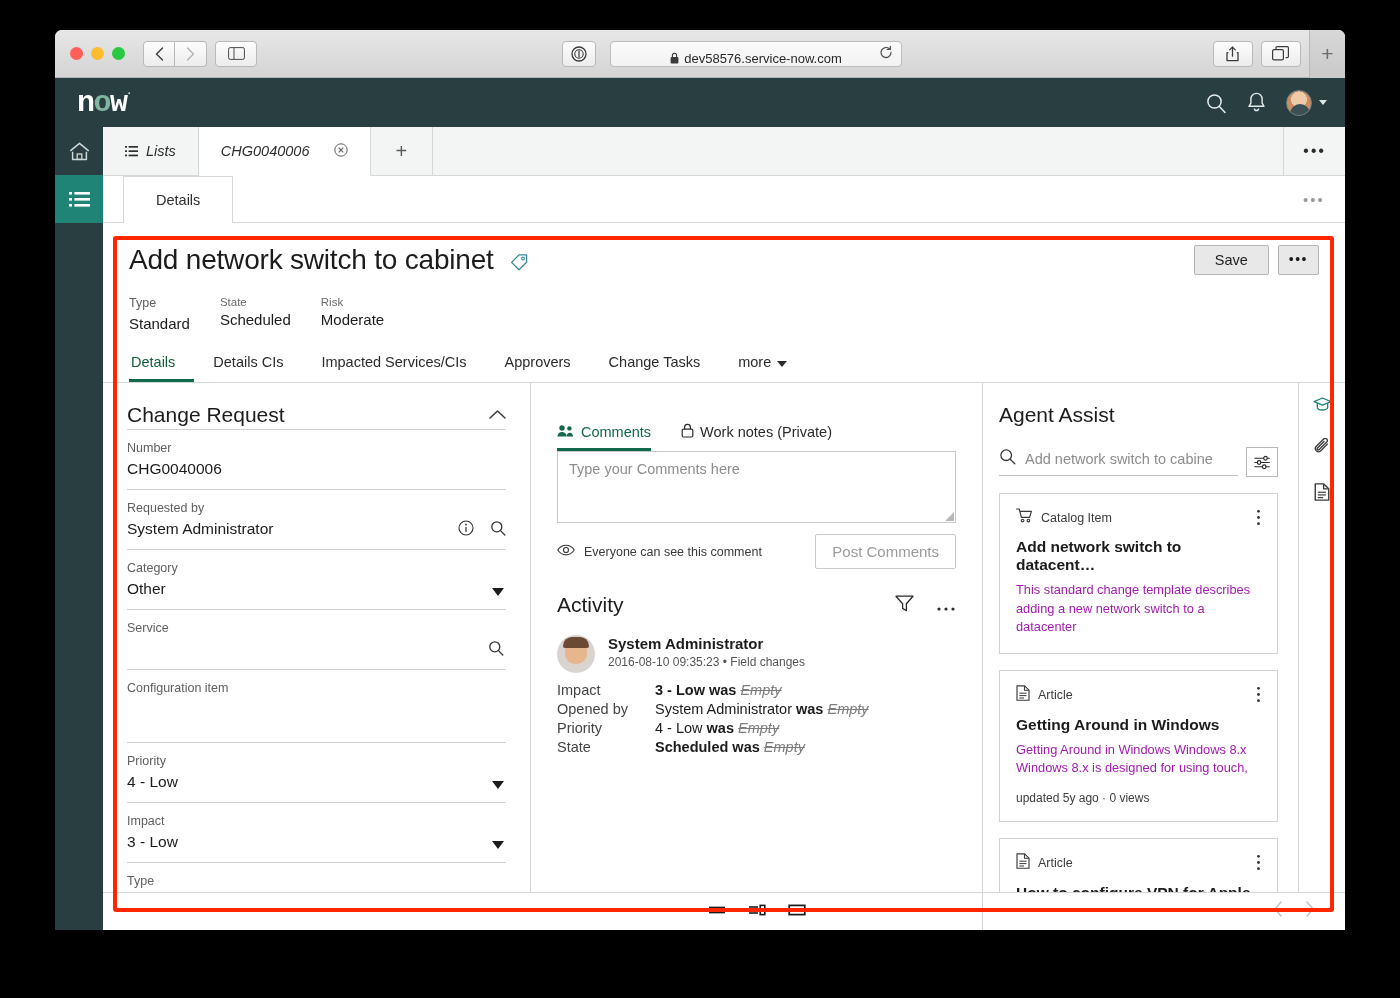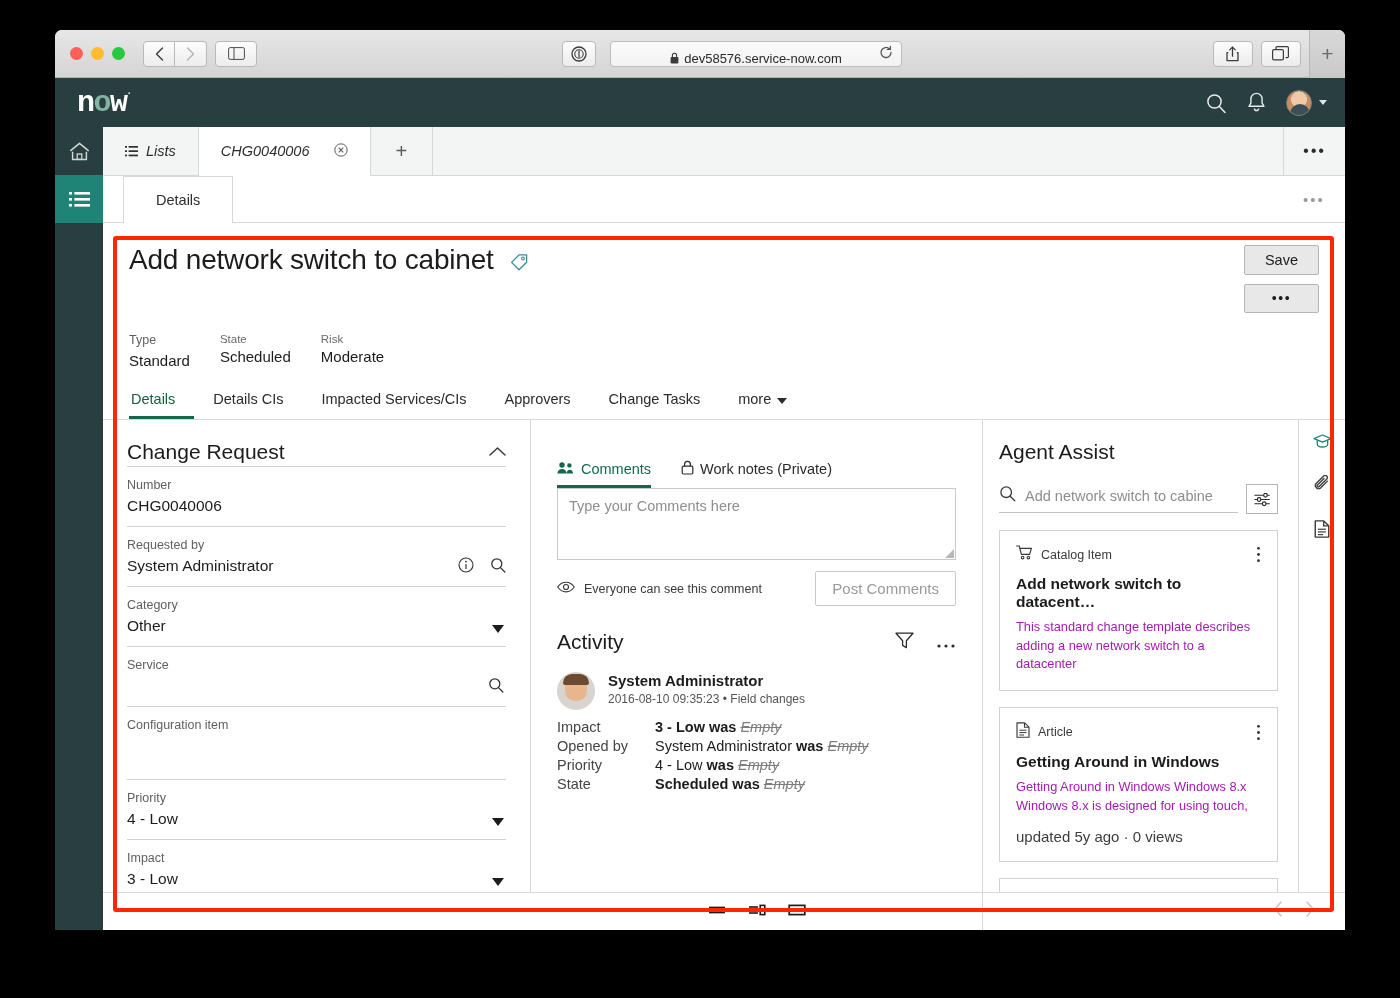--- a/index.html
+++ b/index.html
@@ -155,21 +155,21 @@
 
   
   .record { flex: 1; display: flex; flex-direction: column; min-height: 0; background: #fff; }
   .rec-head { padding: 22px 26px 0 26px; }
   .rec-title-row { display: flex; align-items: flex-start; }
   .rec-title {
     font-size: 28px; font-weight: 400; color: #1c1c1c; line-height: 1.1;
     letter-spacing: -.2px;
   }
   .tag-ico { margin-left: 16px; margin-top: 8px; color: #3c8a9a; }
-  .rec-actions { margin-left: auto; display: flex; gap: 9px; flex-direction: column; }
+  .rec-actions { margin-left: auto; display: flex; gap: 9px; }
   .btn-save {
     background: #e8e8e8; border: 1px solid #b5b5b5; border-radius: 2px;
     font-size: 14.5px; color: #1c1c1c; padding: 6px 20px;
     font-family: "Liberation Sans", sans-serif;
   }
   .btn-dots {
     background: #e8e8e8; border: 1px solid #b5b5b5; border-radius: 2px;
     font-size: 14px; color: #1c1c1c; padding: 6px 10px; letter-spacing: 1.5px;
     line-height: 1.1;
   }
@@ -258,21 +258,21 @@
   .aa-search { display: flex; align-items: center; gap: 8px; margin-top: 20px; }
   .aa-inputwrap { flex: 1; border-bottom: 1px solid #c3c3c3; display: flex; align-items: center; gap: 9px; padding-bottom: 6px; overflow:hidden; }
   .aa-input { font-size: 14.5px; color: #8d8d8d; white-space: nowrap; overflow: hidden; }
   .aa-filter { width: 32px; height: 30px; border: 1px solid #b5b5b5; display:flex; align-items:center; justify-content:center; }
   .card { border: 1px solid #d2d2d2; padding: 14px 16px 16px 16px; margin-top: 16px; }
   .card-top { display: flex; align-items: center; gap: 8px; }
   .card-kind { font-size: 12.5px; color: #3a3a3a; }
   .card-menu { margin-left: auto; color: #333; font-size: 14px; line-height: .6; }
   .card-title { font-size: 15.5px; font-weight: 700; color: #1c1c1c; margin-top: 11px; }
   .card-desc { font-size: 12.8px; color: #a21caf; margin-top: 7px; line-height: 1.45; }
-  .card-meta { font-size: 15px; color: #3d3d3d; margin-top: 13px; }
+  .card-meta { font-size: 12px; color: #3d3d3d; margin-top: 13px; }
 
   
   .bottombar {
     height: 38px; border-top: 1px solid #d6d8d8; background: #fff;
     display: flex; align-items: center;
   }
   .bb-left { width: 428px; flex:none; }
   .bb-mid { flex: 1; display: flex; align-items: center; justify-content: center; gap: 22px;
             border-right: 1px solid #d6d8d8; height: 100%; }
   .bb-right { width: 362px; flex:none; display: flex; align-items: center; justify-content: flex-end;

